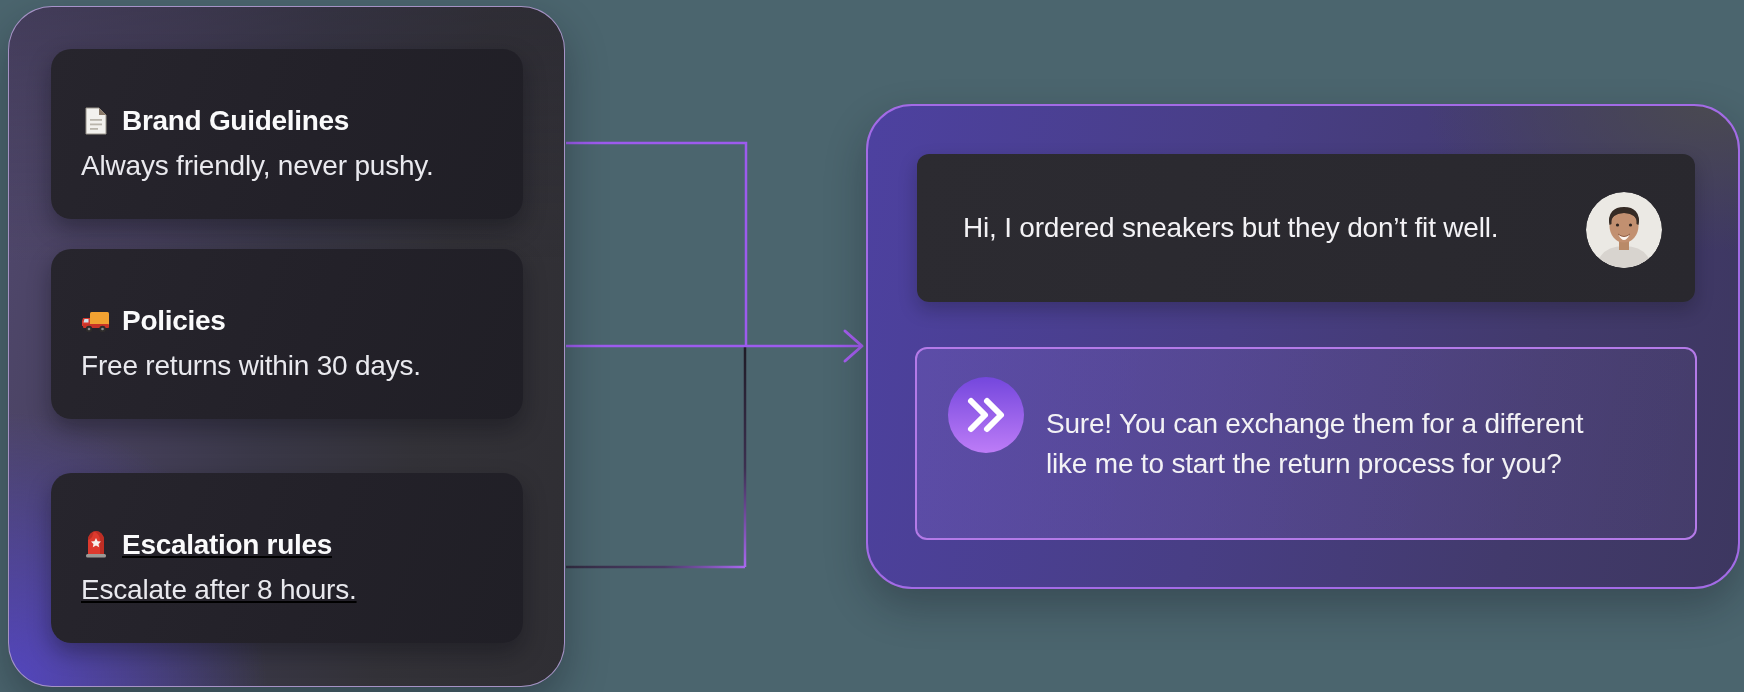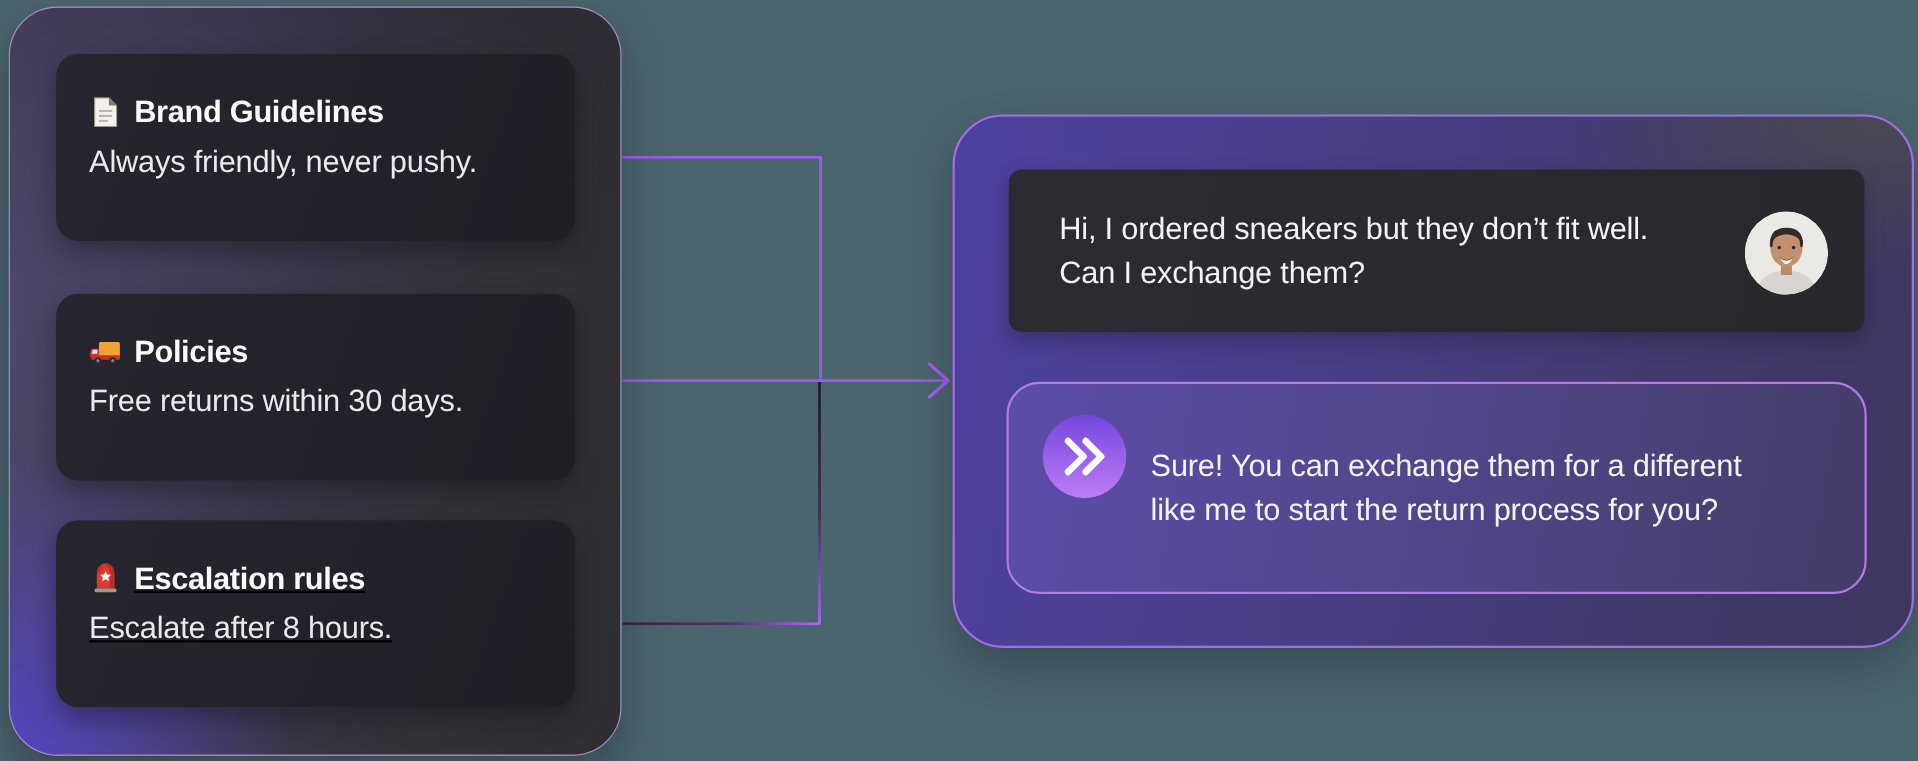--- a/index.html
+++ b/index.html
@@ -32,24 +32,24 @@
       linear-gradient(to bottom, rgba(36,34,46,0.30) 0%, rgba(36,34,46,0) 38%),
       linear-gradient(100deg, #51486e 0%, #46405c 26%, #3a3848 48%, #333238 72%, #2f2e33 100%);
     box-shadow:0 18px 40px rgba(15,20,30,0.35);
     z-index:2;
   }
   .kb-card {
     position:absolute; left:42px; width:472px; height:170px;
     border-radius:20px;
     background:linear-gradient(110deg, #27252d 0%, #232129 55%, #201f26 100%);
     box-shadow:0 10px 22px rgba(10,10,16,0.35);
-    padding:36px 30px 0 30px;
+    padding:55px 30px 0 30px;
   }
   .kb-card.card-0 { top:42px; }
-  .kb-card.card-1 { top:260px; }
+  .kb-card.card-1 { top:242px; }
   .kb-card.card-2 { top:466px;text-decoration:underline; }
   .kb-title-row { display:flex; align-items:center; gap:11px; height:34px; }
   .kb-icon { width:30px; height:30px; flex:0 0 30px; display:block; }
   .kb-title {
     color:#fafafb; font-size:28px; font-weight:bold; letter-spacing:-0.3px;
     white-space:nowrap;
   }
   .kb-body {
     margin-top:12px; color:#e9e9ee; font-size:28px; letter-spacing:-0.2px;
     white-space:nowrap;
@@ -78,21 +78,21 @@
   .msg-line {
     color:#f3f2f5; font-size:28px; line-height:40px; letter-spacing:-0.2px;
     white-space:nowrap;
   }
   .avatar {
     position:absolute; left:669px; top:38px; width:76px; height:76px;
     border-radius:50%; overflow:hidden; display:block;
   }
   .bubble-assistant {
     position:absolute; left:47px; top:241px; width:782px; height:193px;
-    border-radius:30px;
+    border-radius:12px;
     border:2px solid #b47ae8;
     background:linear-gradient(100deg, rgba(190,150,255,0.14) 0%, rgba(190,150,255,0.05) 100%);
   }
   .assistant-badge {
     position:absolute; left:31px; top:28px; width:76px; height:76px; display:block;
   }
   .bubble-assistant .msg-lines {
     position:absolute; left:129px; top:50%; transform:translateY(-50%);
   }
 </style>
@@ -167,21 +167,20 @@
       <div class="kb-body">Escalate after 8 hours.</div>
     </div>
 
   </div>
 
   <div class="chat-panel">
 
     <div class="bubble-customer">
       <div class="msg-lines">
         <div class="msg-line">Hi, I ordered sneakers but they don’t fit well.</div>
-        <div class="msg-line">Can I exchange them?</div>
       </div>
       <svg class="avatar" viewBox="0 0 76 76">
         <defs>
           <clipPath id="avclip">
               <circle cx="38" cy="38" r="38"></circle>
             </clipPath>
         </defs>
         <g clip-path="url(#avclip)">
           <rect width="76" height="76" fill="#ebe9e4"></rect>
           <path d="M10 76 q4 -22 28 -22 q24 0 28 22 z" fill="#d8d4cf"></path>

